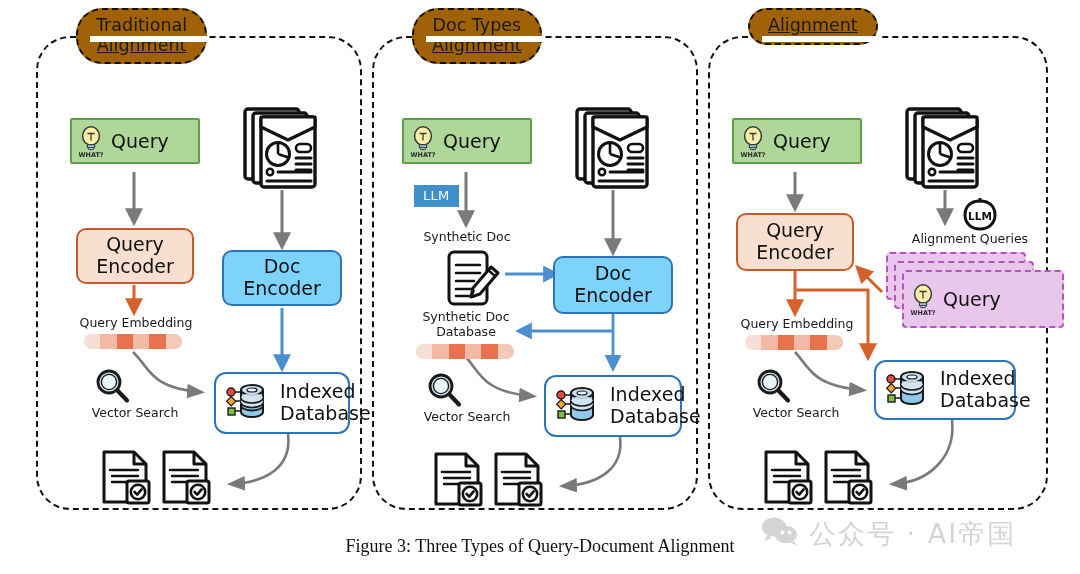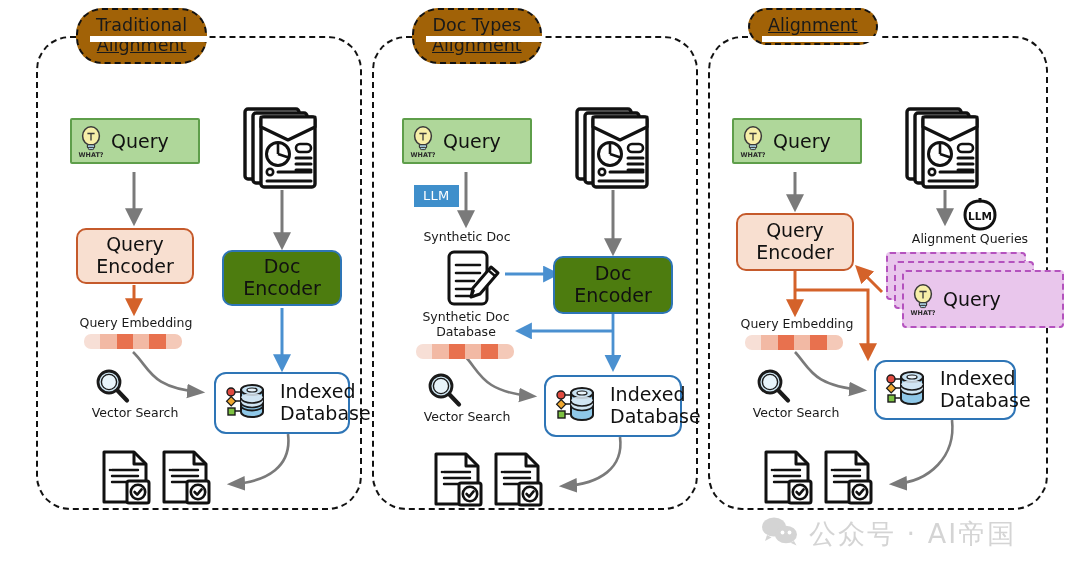--- a/index.html
+++ b/index.html
@@ -46,21 +46,21 @@
   }
 
   .bulb{width:26px;height:34px;position:relative;flex:0 0 auto;}
 
   .enc-box{
     border-radius:10px;display:flex;flex-direction:column;
     align-items:center;justify-content:center;
     font-size:19px;line-height:1.15;text-align:center;color:#111;
   }
   .enc-query{background:#F8DFD0;border:2.2px solid #C55A2B;}
-  .enc-doc{background:#4d7c0f;border:2.2px solid #2E75B6;}
+  .enc-doc{background:#7dd3fc;border:2.2px solid #2E75B6;}
 
   .db-box{
     border-radius:12px;background:#fff;border:2.2px solid #2E75B6;
     display:flex;align-items:center;gap:9px;padding:6px 12px 6px 9px;
     font-size:19px;line-height:1.15;color:#111;
   }
   .db-box .lbl{display:flex;flex-direction:column;}
 
   .caplabel{
     position:absolute;font-size:12.5px;color:#1a1a1a;
@@ -522,20 +522,21 @@
       <g stroke="#111" stroke-width="2.4" stroke-linecap="round">
         <path d="M72 22 h26 M72 28 h26 M72 34 h18"></path>
           <circle cx="70" cy="22" r="1.3" fill="#111" stroke="none"></circle>
       </g>
       <rect x="87" y="33" width="22" height="22" rx="2" fill="#fff" stroke="#111" stroke-width="3"></rect>
       <circle cx="98" cy="44" r="7.2" fill="#fff" stroke="#111" stroke-width="2.6"></circle>
       <path d="M94.6 44 L97.2 46.6 L101.6 41.4" fill="none" stroke="#111" stroke-width="2.6" stroke-linecap="round" stroke-linejoin="round"></path>
     </svg>
   </div>
 
+  <div class="caption">Figure 3: Three Types of Query-Document Alignment</div>
 
   <div class="watermark">
     <span>
       <svg width="40" height="30" viewBox="0 0 40 30">
         <ellipse cx="14" cy="11" rx="12" ry="9.6" fill="#9a9a9a"></ellipse>
         <path d="M7 19 L5 25 L11.5 21.5 Z" fill="#9a9a9a"></path>
         <ellipse cx="26" cy="18.5" rx="11" ry="8.8" fill="#9a9a9a"></ellipse>
         <path d="M34 25 L36.5 29.5 L30.5 26.8 Z" fill="#9a9a9a"></path>
         <circle cx="22.5" cy="16.5" r="1.9" fill="#ffffff"></circle>
         <circle cx="29.5" cy="16.5" r="1.9" fill="#ffffff"></circle>

